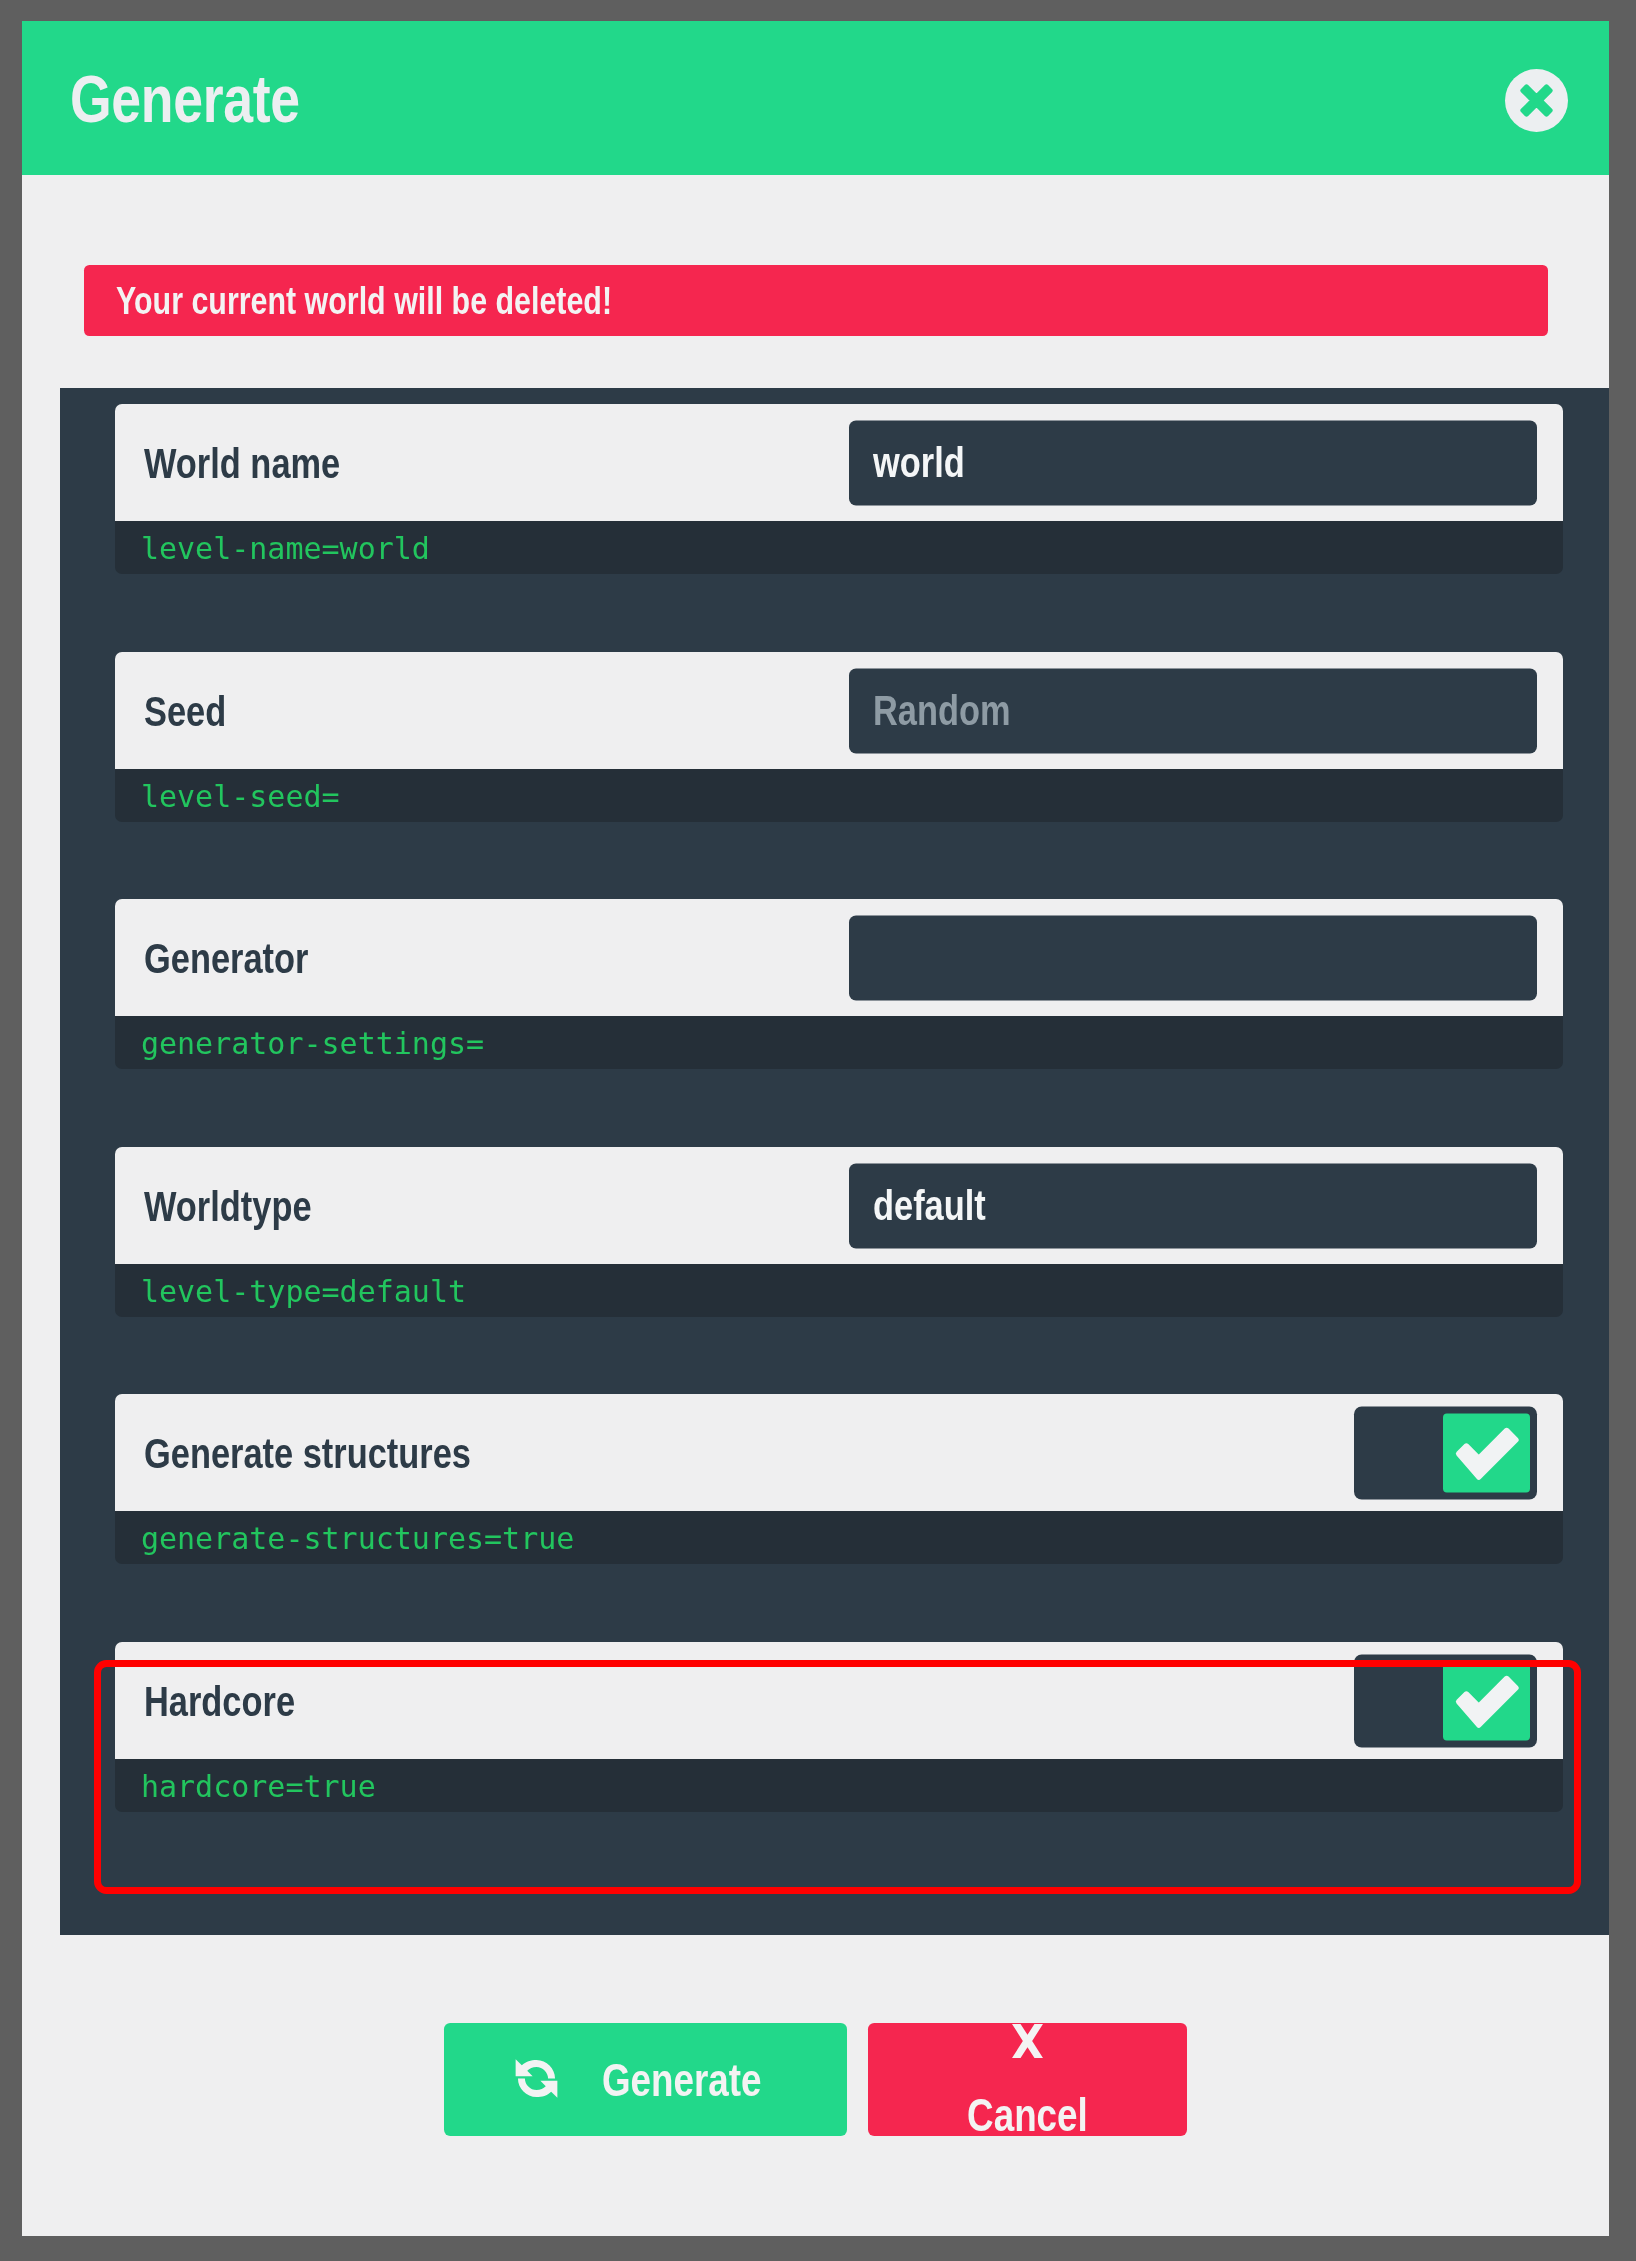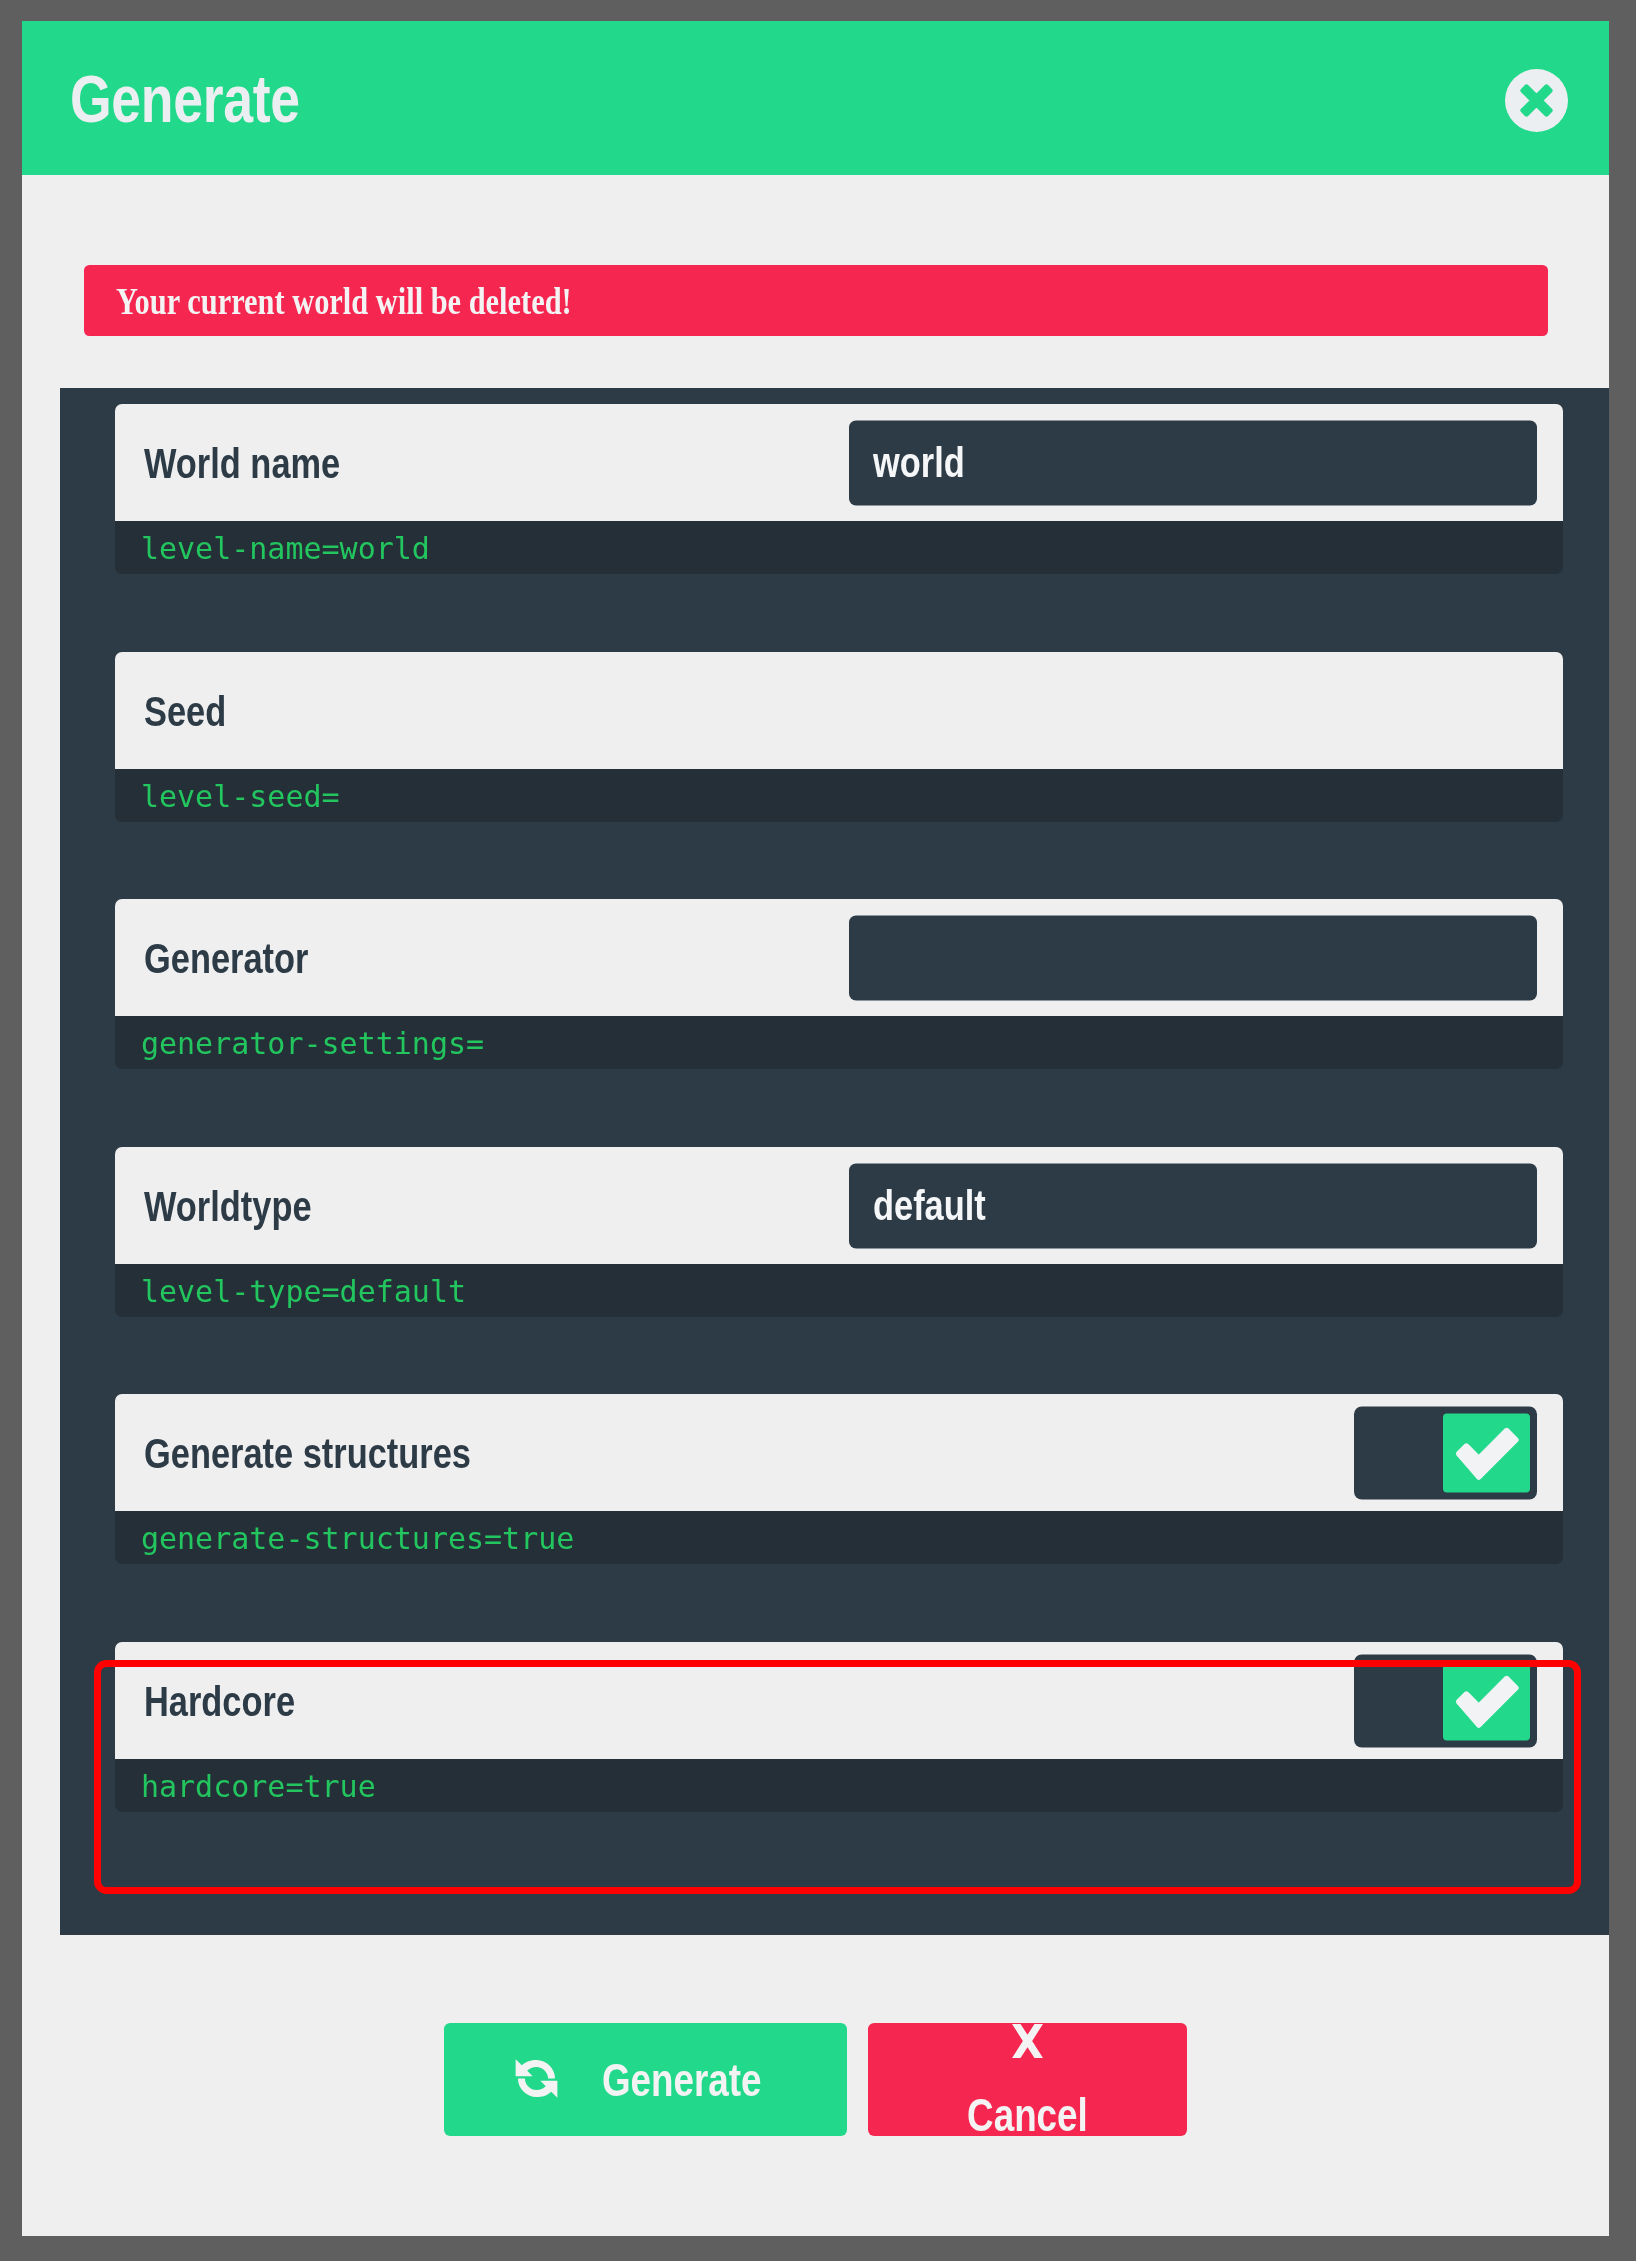--- a/index.html
+++ b/index.html
@@ -61,21 +61,20 @@
   
   .warning-banner {
     position: absolute;
     left: 62px;
     top: 244px;
     width: 1464px;
     height: 71px;
     background: #f5264f;
     border-radius: 5.4px;
     box-sizing: border-box;
-    font-family: Liberation Serif, serif;
   }
   .warning-text {
     position: absolute;
     left: 32px;
     top: 50%;
     transform: translateY(-50%) scaleX(0.80);
     transform-origin: left center;
     font-size: 38px;
     font-weight: bold;
     color: #f3f3f3;
@@ -265,20 +264,23 @@
             <div class="option-input-value">world</div>
           </div>
         </div>
         <div class="option-code">
           <div class="option-code-text">level-name=world</div>
         </div>
       </div>
       <div class="option-row" style="top: 264px;">
         <div class="option-card">
           <div class="option-label">Seed</div>
+          <div class="option-input">
+            <div class="option-input-value placeholder">Random</div>
+          </div>
         </div>
         <div class="option-code">
           <div class="option-code-text">level-seed=</div>
         </div>
       </div>
       <div class="option-row" style="top: 511px; text-decoration: underline;">
         <div class="option-card">
           <div class="option-label">Generator</div>
           <div class="option-input">
             <div class="option-input-value"></div>

